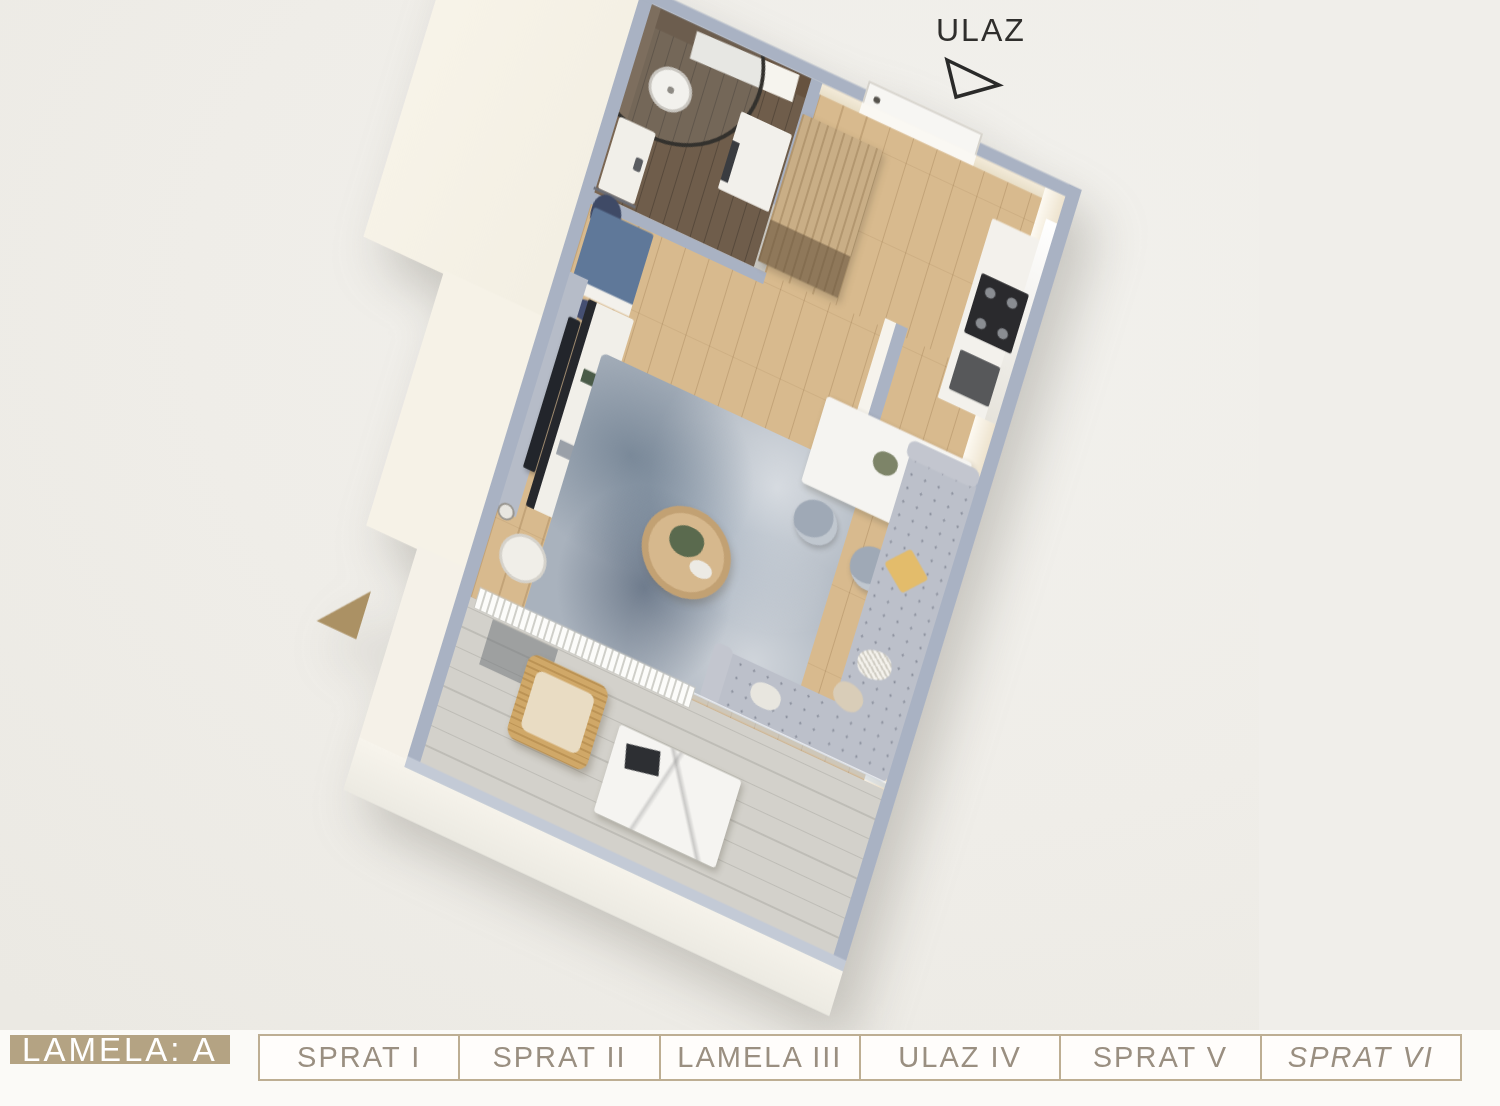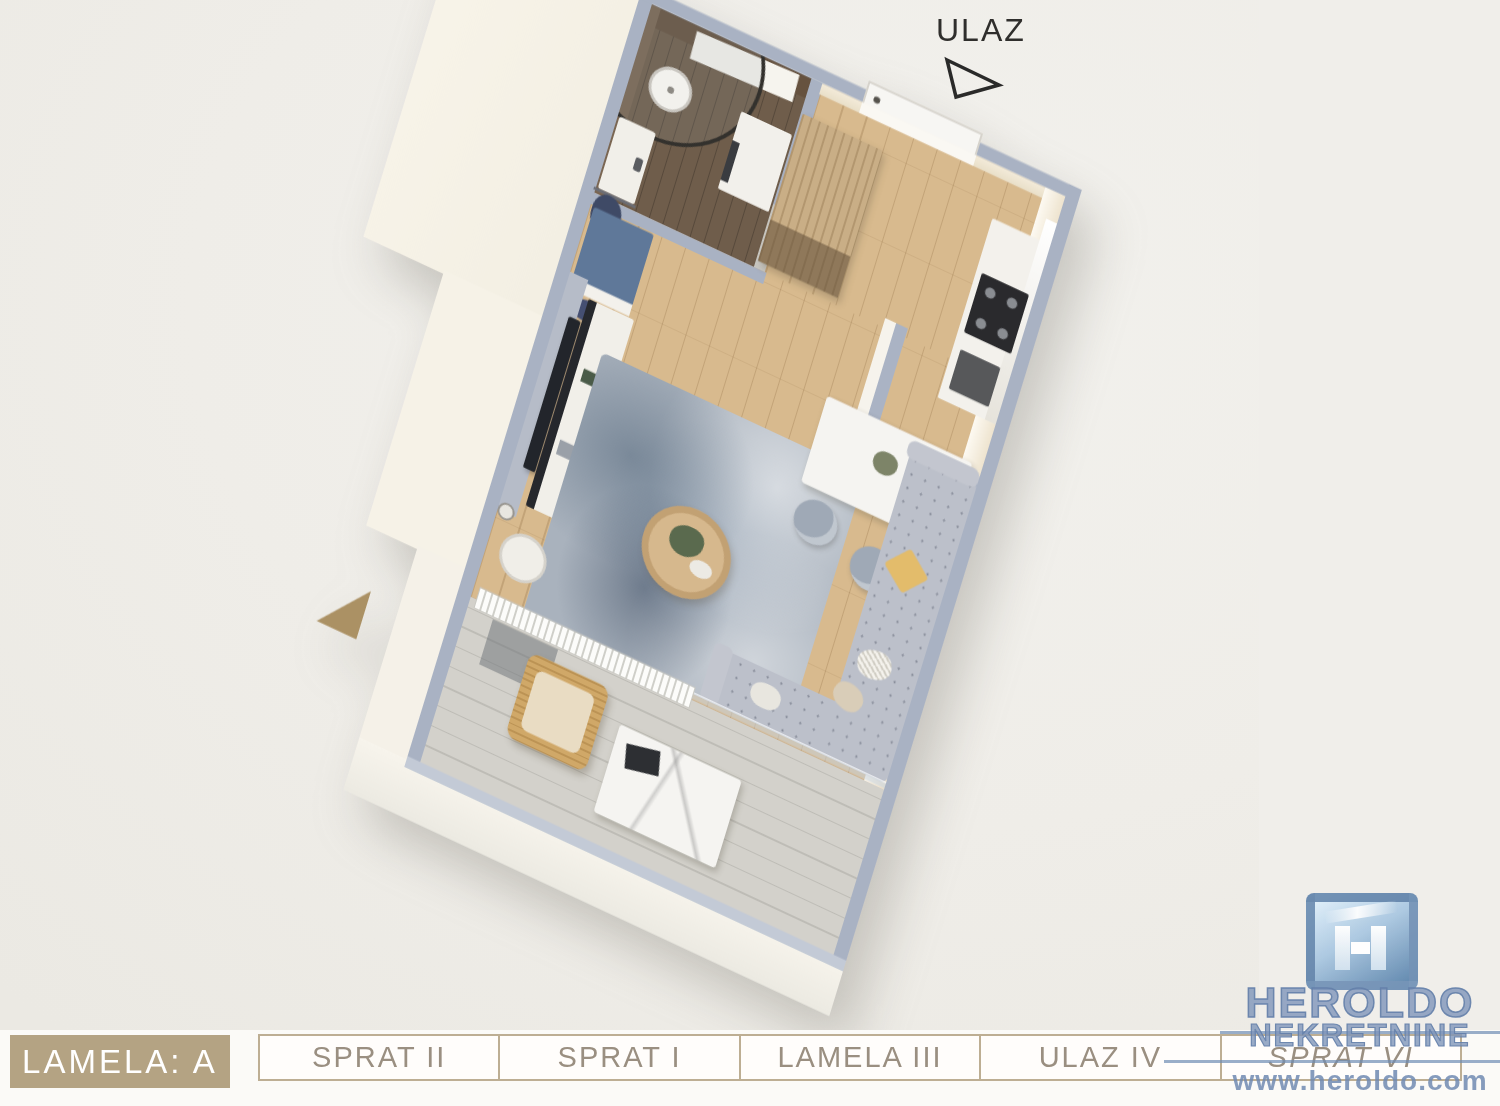--- a/index.html
+++ b/index.html
@@ -168,21 +168,21 @@
       box-shadow:4px 4px 8px rgba(90,80,60,.3); }
   .terrace-chair-cushion { left:86px; top:700px; width:64px; height:66px; background:#e9dcc3; border-radius:8px; }
   .terrace-table { left:182px; top:716px; width:134px; height:98px; background:#f5f4f1; border-radius:4px;
       background-image:linear-gradient(105deg, transparent 40%, rgba(150,150,150,.4) 42%, transparent 45%),
                        linear-gradient(60deg, transparent 58%, rgba(120,120,120,.35) 60%, transparent 63%);
       box-shadow:3px 3px 7px rgba(90,85,70,.3); }
   .terrace-book { left:196px; top:728px; width:36px; height:26px; background:#2d2f33; transform:rotate(-12deg); }
 
   
   .footer { position:absolute; left:0; top:1030px; width:1500px; height:76px; background:#fbfaf7; }
-  .lamela { position:absolute; left:10px; top:5px; width:220px; height:53px; background:#b4a383;
+  .lamela { position:absolute; left:10px; top:5px; width:220px; height:29px; background:#b4a383;
             color:#ffffff; font-size:33px; letter-spacing:3px; display:flex; align-items:center;
             justify-content:center; }
   .tabs { position:absolute; left:258px; top:4px; width:1204px; height:47px; background:#fffdfb;
           border:2px solid #bdae93; display:flex; }
   .tab { flex:1; display:flex; align-items:center; justify-content:center; font-size:29px;
          color:#9a8f81; letter-spacing:2px; border-right:2px solid #bdae93; cursor:pointer; }
   .tab:last-child { border-right:none;font-style:italic; }
 
   
   .watermark { position:absolute; left:1180px; top:885px; width:320px; height:221px; pointer-events:none; }
@@ -312,35 +312,23 @@
       <div class="terrace-chair-cushion"></div>
       <div class="terrace-table"></div>
       <div class="terrace-book"></div>
 
     </div>
   </div>
 
   <div class="footer">
     <div class="lamela">LAMELA: A</div>
     <div class="tabs">
+      <div class="tab">SPRAT I</div>
       <div class="tab">SPRAT II</div>
-      <div class="tab">SPRAT I</div>
       <div class="tab">LAMELA III</div>
       <div class="tab">ULAZ IV</div>
+      <div class="tab">SPRAT V</div>
       <div class="tab">SPRAT VI</div>
     </div>
   </div>
 
-  <div class="watermark">
-    <div class="wline-1"></div>
-    <div class="wline-2"></div>
-    <div class="wlogo">
-      <div class="swoosh"></div>
-      <div class="bar-l"></div>
-      <div class="bar-r"></div>
-      <div class="bar-m"></div>
-    </div>
-    <div class="wbrand">HEROLDO</div>
-    <div class="wbrand2">NEKRETNINE</div>
-    <div class="wurl">www.heroldo.com</div>
-  </div>
 
 </div>
 
 </body></html>

